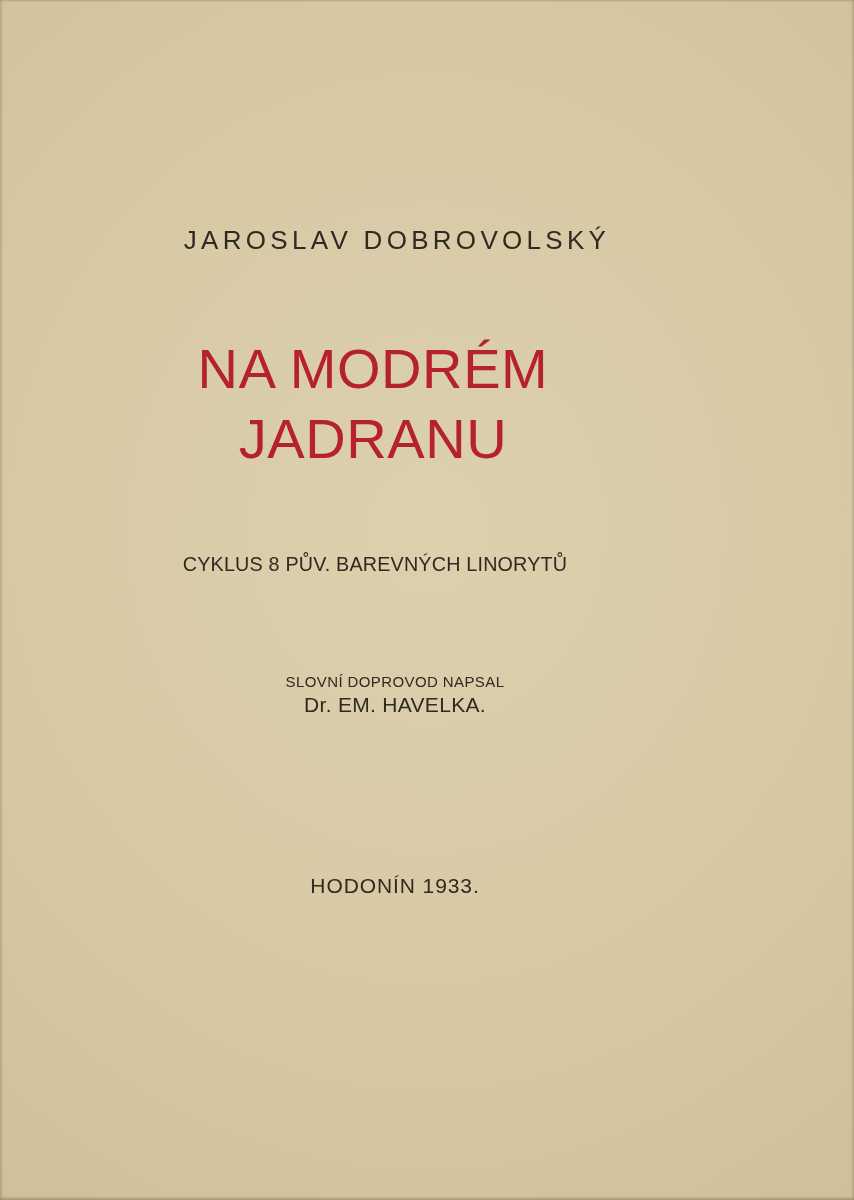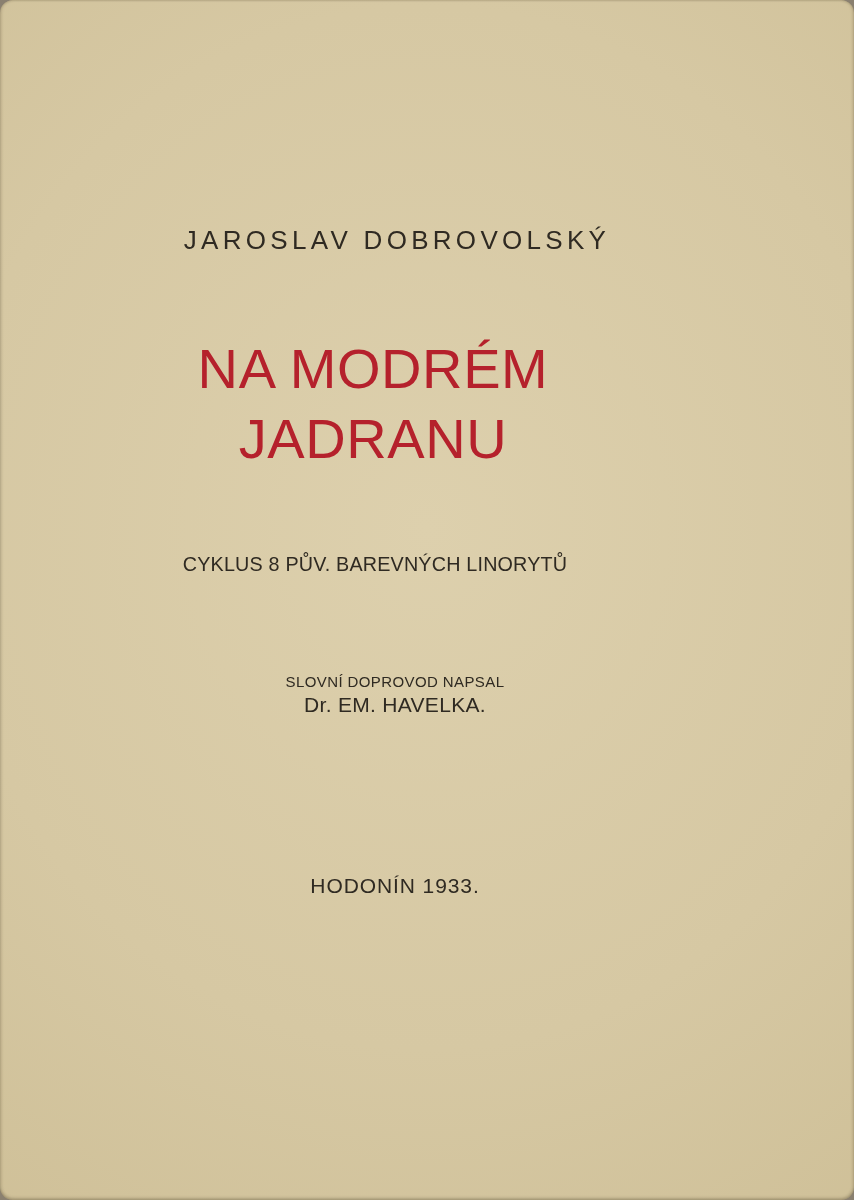--- a/index.html
+++ b/index.html
@@ -17,21 +17,20 @@
       radial-gradient(ellipse 90% 70% at 50% 44%,
         var(--paper-light, #ddd0ad) 0%,
         var(--paper, #d6c8a3) 62%,
         var(--paper-edge, #cfc098) 100%);
     box-shadow: inset 0 -2px 3px rgba(60,50,30,0.25),
                 inset 0 1px 2px rgba(60,50,30,0.12),
                 inset 2px 0 3px rgba(60,50,30,0.08),
                 inset -2px 0 3px rgba(60,50,30,0.08);
     font-family: "Liberation Sans", sans-serif;
     color: var(--ink, #2f2a22);
-    border-radius: 13px;
   }
   .line {
     position: absolute;
     left: 0;
     width: 100%;
     text-align: center;
     line-height: 1;
     white-space: nowrap;
   }
   .author {

